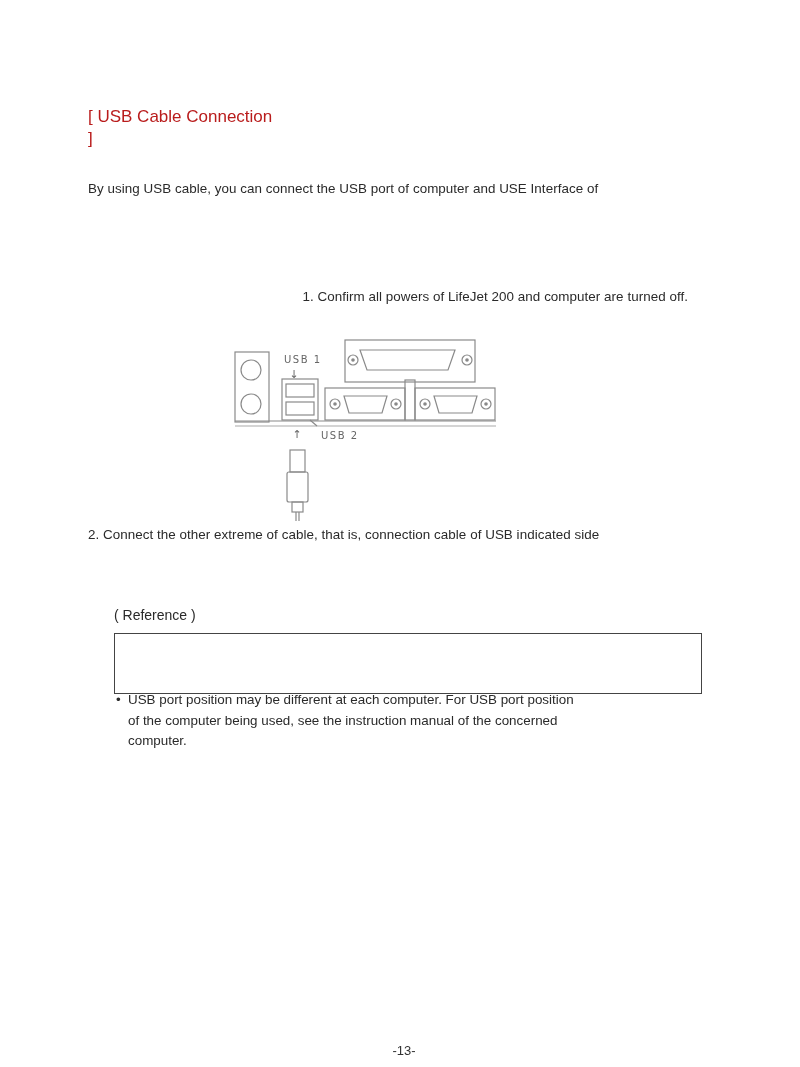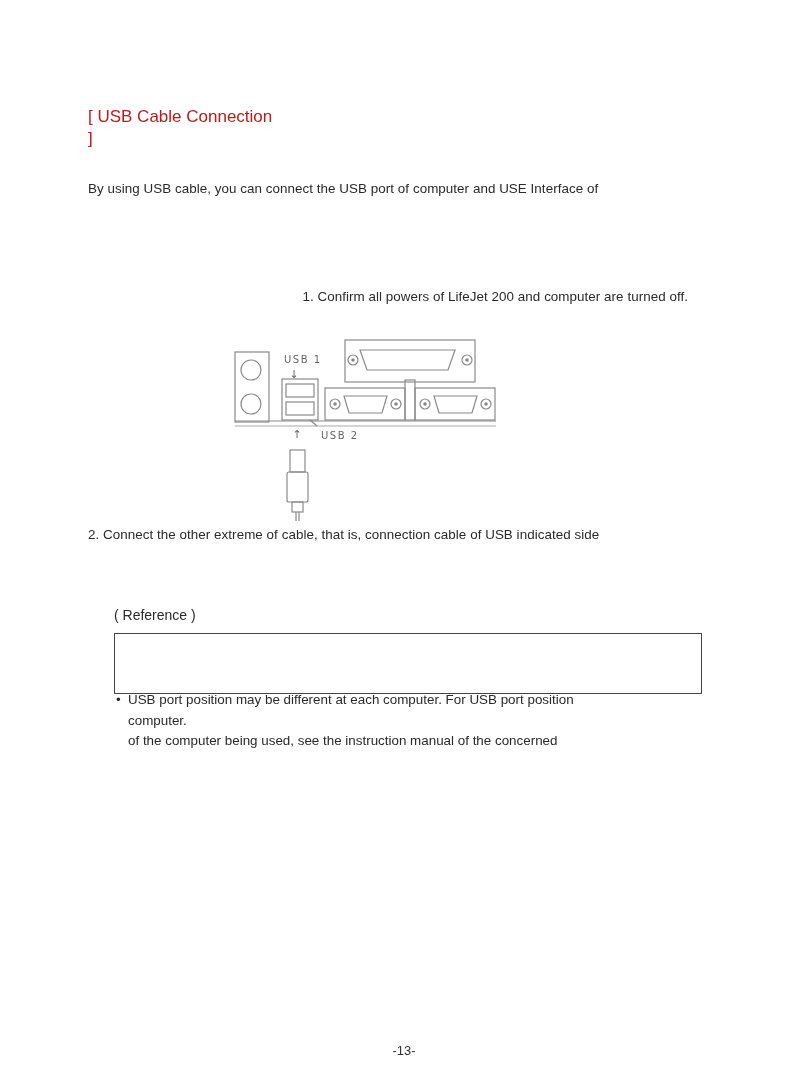--- a/index.html
+++ b/index.html
@@ -100,17 +100,17 @@
 </svg>
 
 <div class="para step2">
   <span>2. Connect the other extreme of cable, that is, connection cable of USB indicated side</span>
 </div>
 
 <div class="ref">( Reference )</div>
 <div class="notebox"></div>
 <div class="note">
   <span class="bullet">•</span><span>USB port position  may be different at each computer.  For USB port position</span>
+  <span class="cont">of the computer being used, see the instruction manual of the concerned</span>
   <span class="cont">computer.</span>
-  <span class="cont">of the computer being used, see the instruction manual of the concerned</span>
 </div>
 
 <div class="pagenum">-13-</div>
 
 </body></html>

